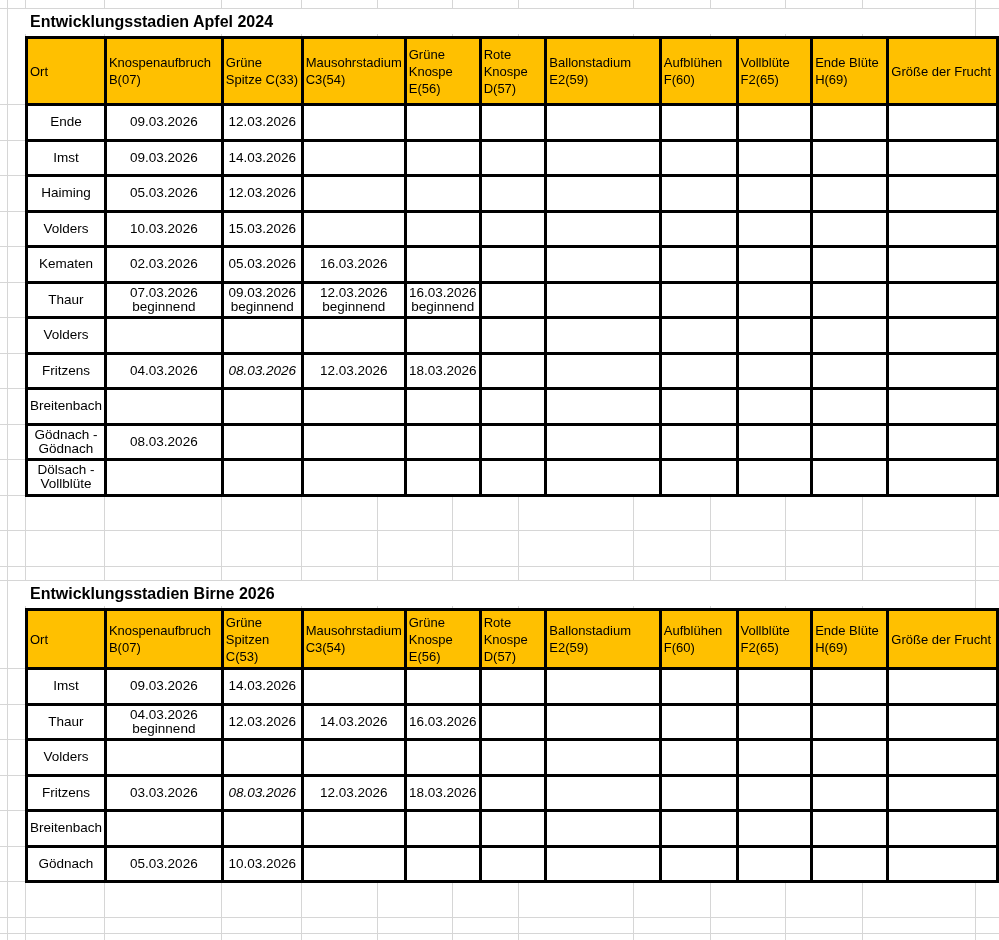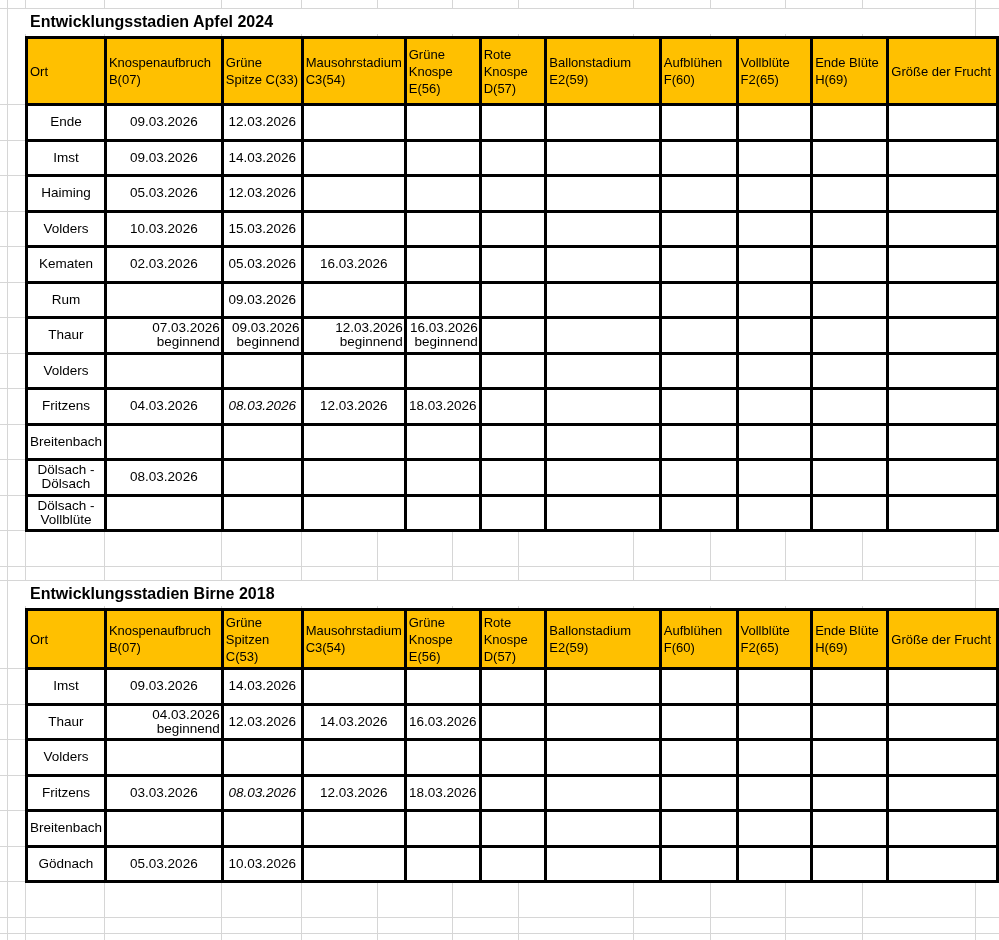--- a/index.html
+++ b/index.html
@@ -46,21 +46,21 @@
   #table-1 th{height:62px;}
   #table-2 th{height:54px;}
   table.stage-table td{
     height:32.5px;
     text-align:center;
     vertical-align:middle;
     font-size:13.5px;line-height:14px;
     padding:0 1px;
     background:#ffffff;
   }
-  td .cell-line{display:block;line-height:14px;text-align:right;}
+  td .cell-line{display:block;line-height:14px;}
   td i{font-style:italic;}
 </style>
 </head>
 <body>
 
 <div class="gridlayer" id="gridlayer">
     <div class="vline" style="left: 7px;"></div>
     <div class="vline" style="left: 25px;"></div>
     <div class="vline" style="left: 104px;"></div>
     <div class="vline" style="left: 221px;"></div>
@@ -191,33 +191,20 @@
         <td>16.03.2026</td>
         <td></td>
         <td></td>
         <td></td>
         <td></td>
         <td></td>
         <td></td>
         <td></td>
       </tr>
       <tr>
-        <td>Rum</td>
-        <td></td>
-        <td>09.03.2026</td>
-        <td></td>
-        <td></td>
-        <td></td>
-        <td></td>
-        <td></td>
-        <td></td>
-        <td></td>
-        <td></td>
-      </tr>
-      <tr>
         <td>Thaur</td>
         <td>
           <span class="cell-line">07.03.2026</span>
           <span class="cell-line">beginnend</span>
         </td>
         <td>
           <span class="cell-line">09.03.2026</span>
           <span class="cell-line">beginnend</span>
         </td>
         <td>
@@ -268,21 +255,21 @@
         <td></td>
         <td></td>
         <td></td>
         <td></td>
         <td></td>
         <td></td>
         <td></td>
         <td></td>
       </tr>
       <tr>
-        <td>Dölsach - Dölsach</td>
+        <td>Gödnach - Gödnach</td>
         <td>08.03.2026</td>
         <td></td>
         <td></td>
         <td></td>
         <td></td>
         <td></td>
         <td></td>
         <td></td>
         <td></td>
         <td></td>
@@ -296,21 +283,21 @@
         <td></td>
         <td></td>
         <td></td>
         <td></td>
         <td></td>
         <td></td>
       </tr>
     </tbody>
   </table>
 
-<div class="sheet-title" id="title-2">Entwicklungsstadien Birne 2018</div>
+<div class="sheet-title" id="title-2">Entwicklungsstadien Birne 2026</div>
 
 <table class="stage-table" id="table-2">
     <colgroup>
       <col style="width: 79px;">
       <col style="width: 117px;">
       <col style="width: 80px;">
       <col style="width: 76px;">
       <col style="width: 75px;">
       <col style="width: 66px;">
       <col style="width: 115px;">

